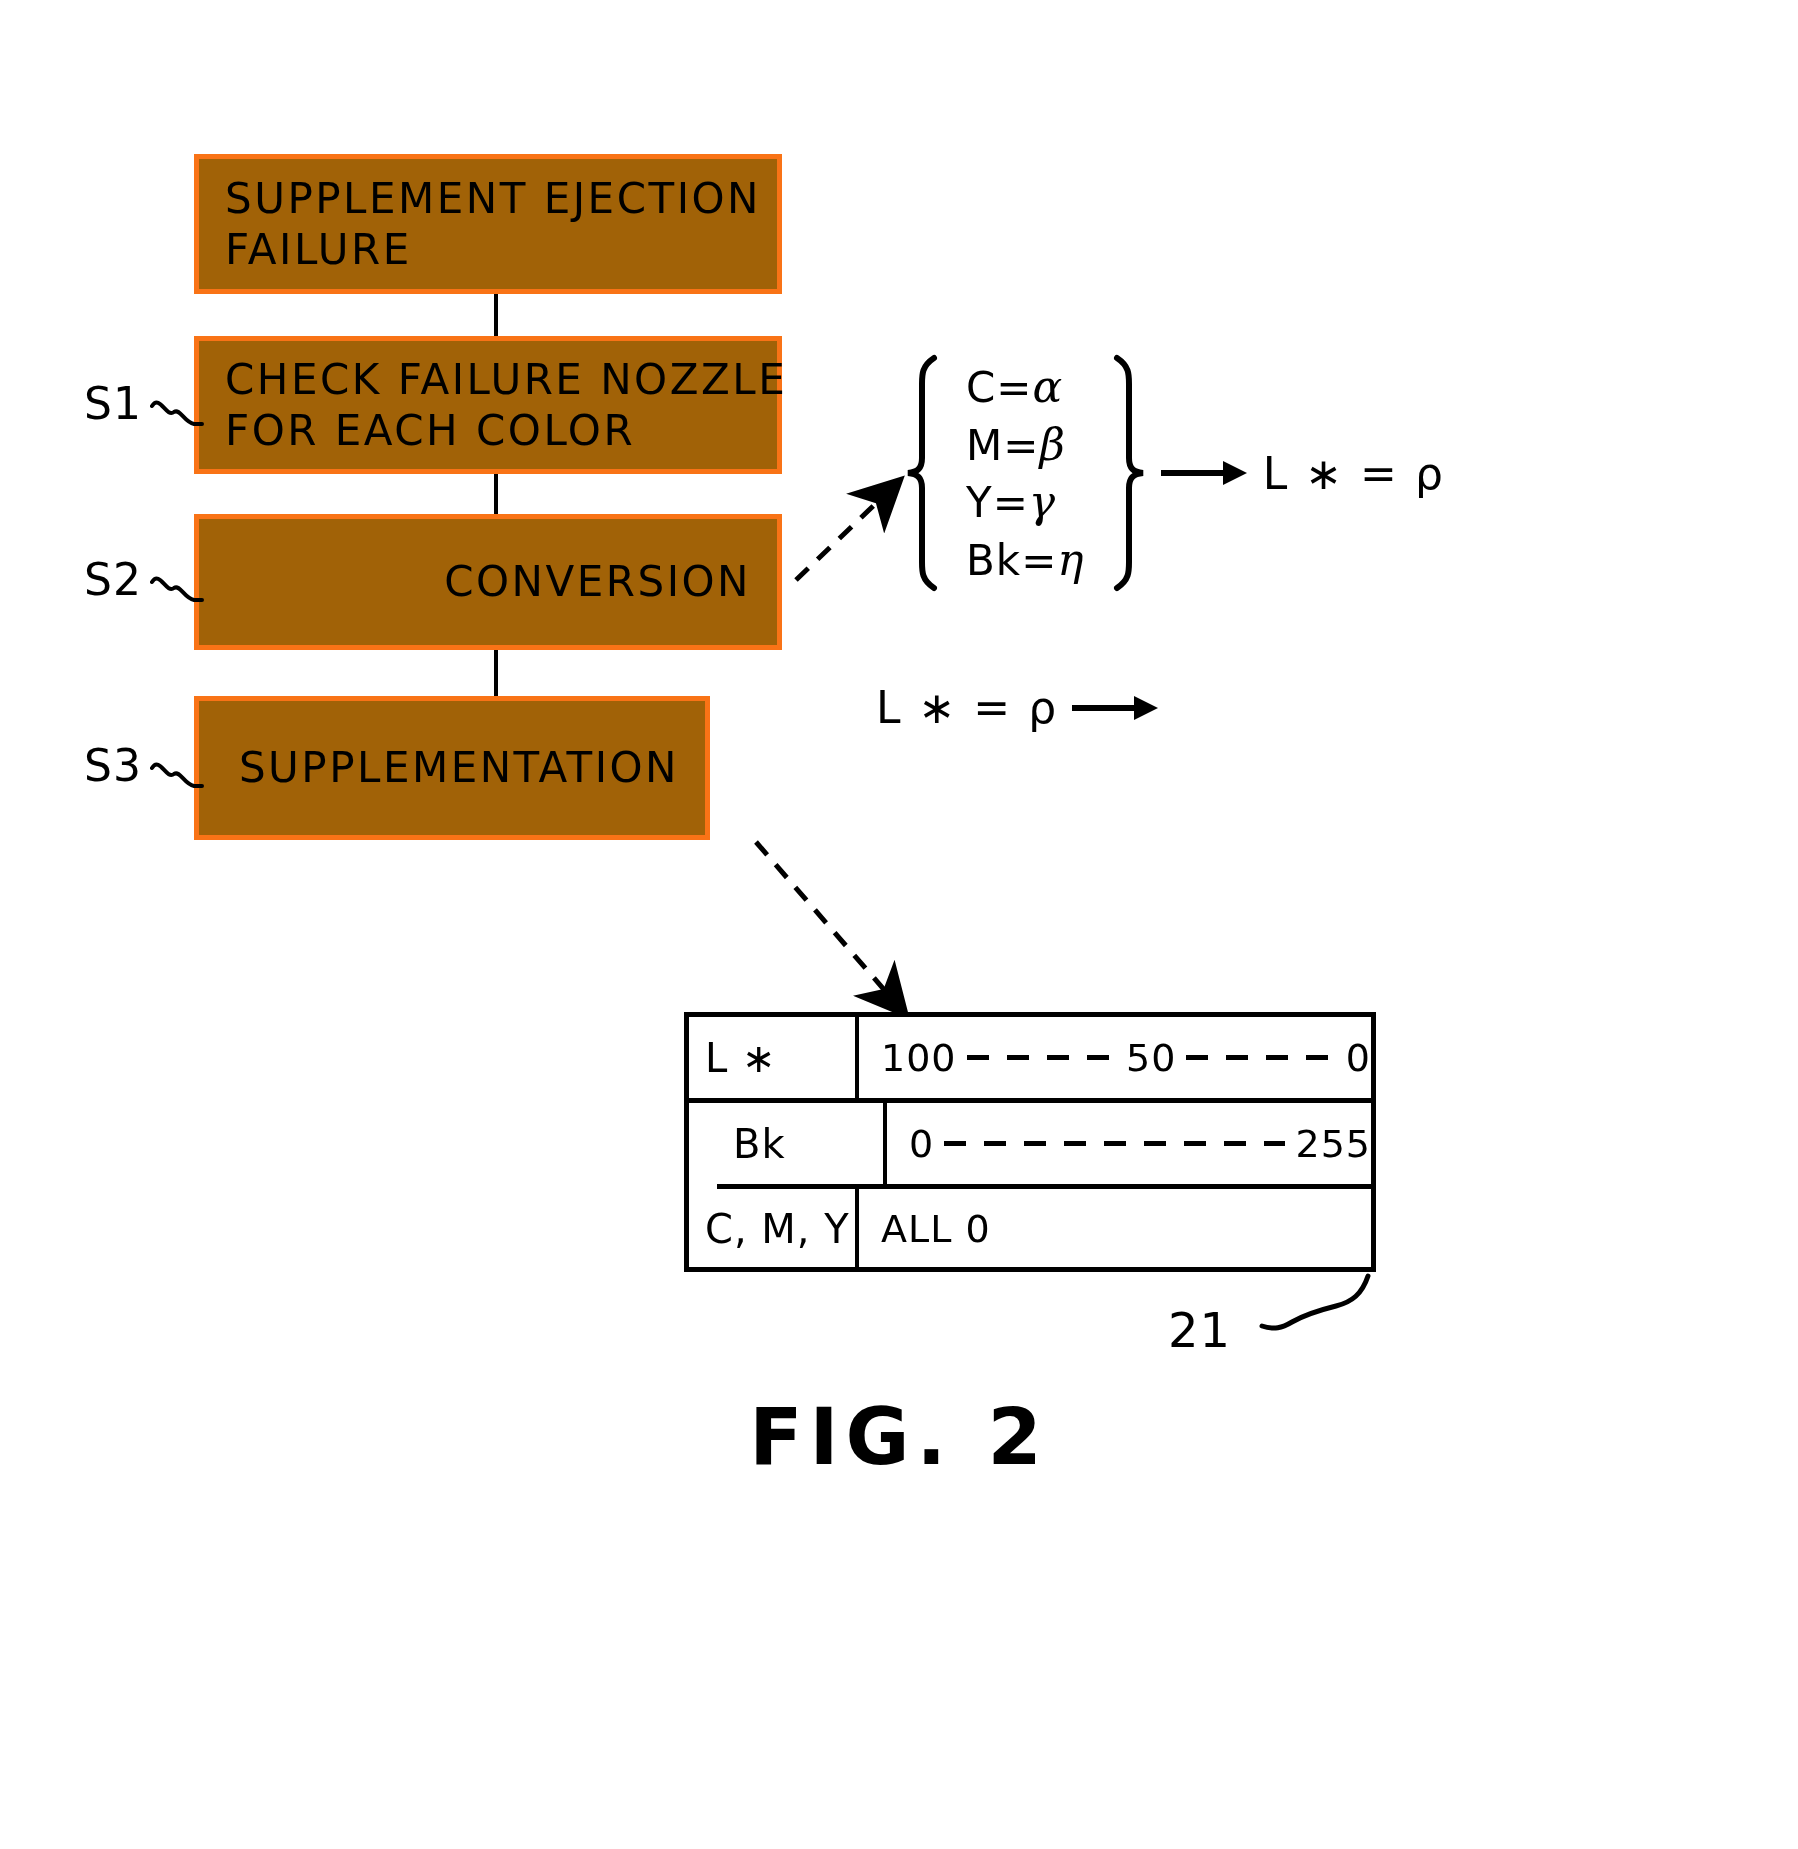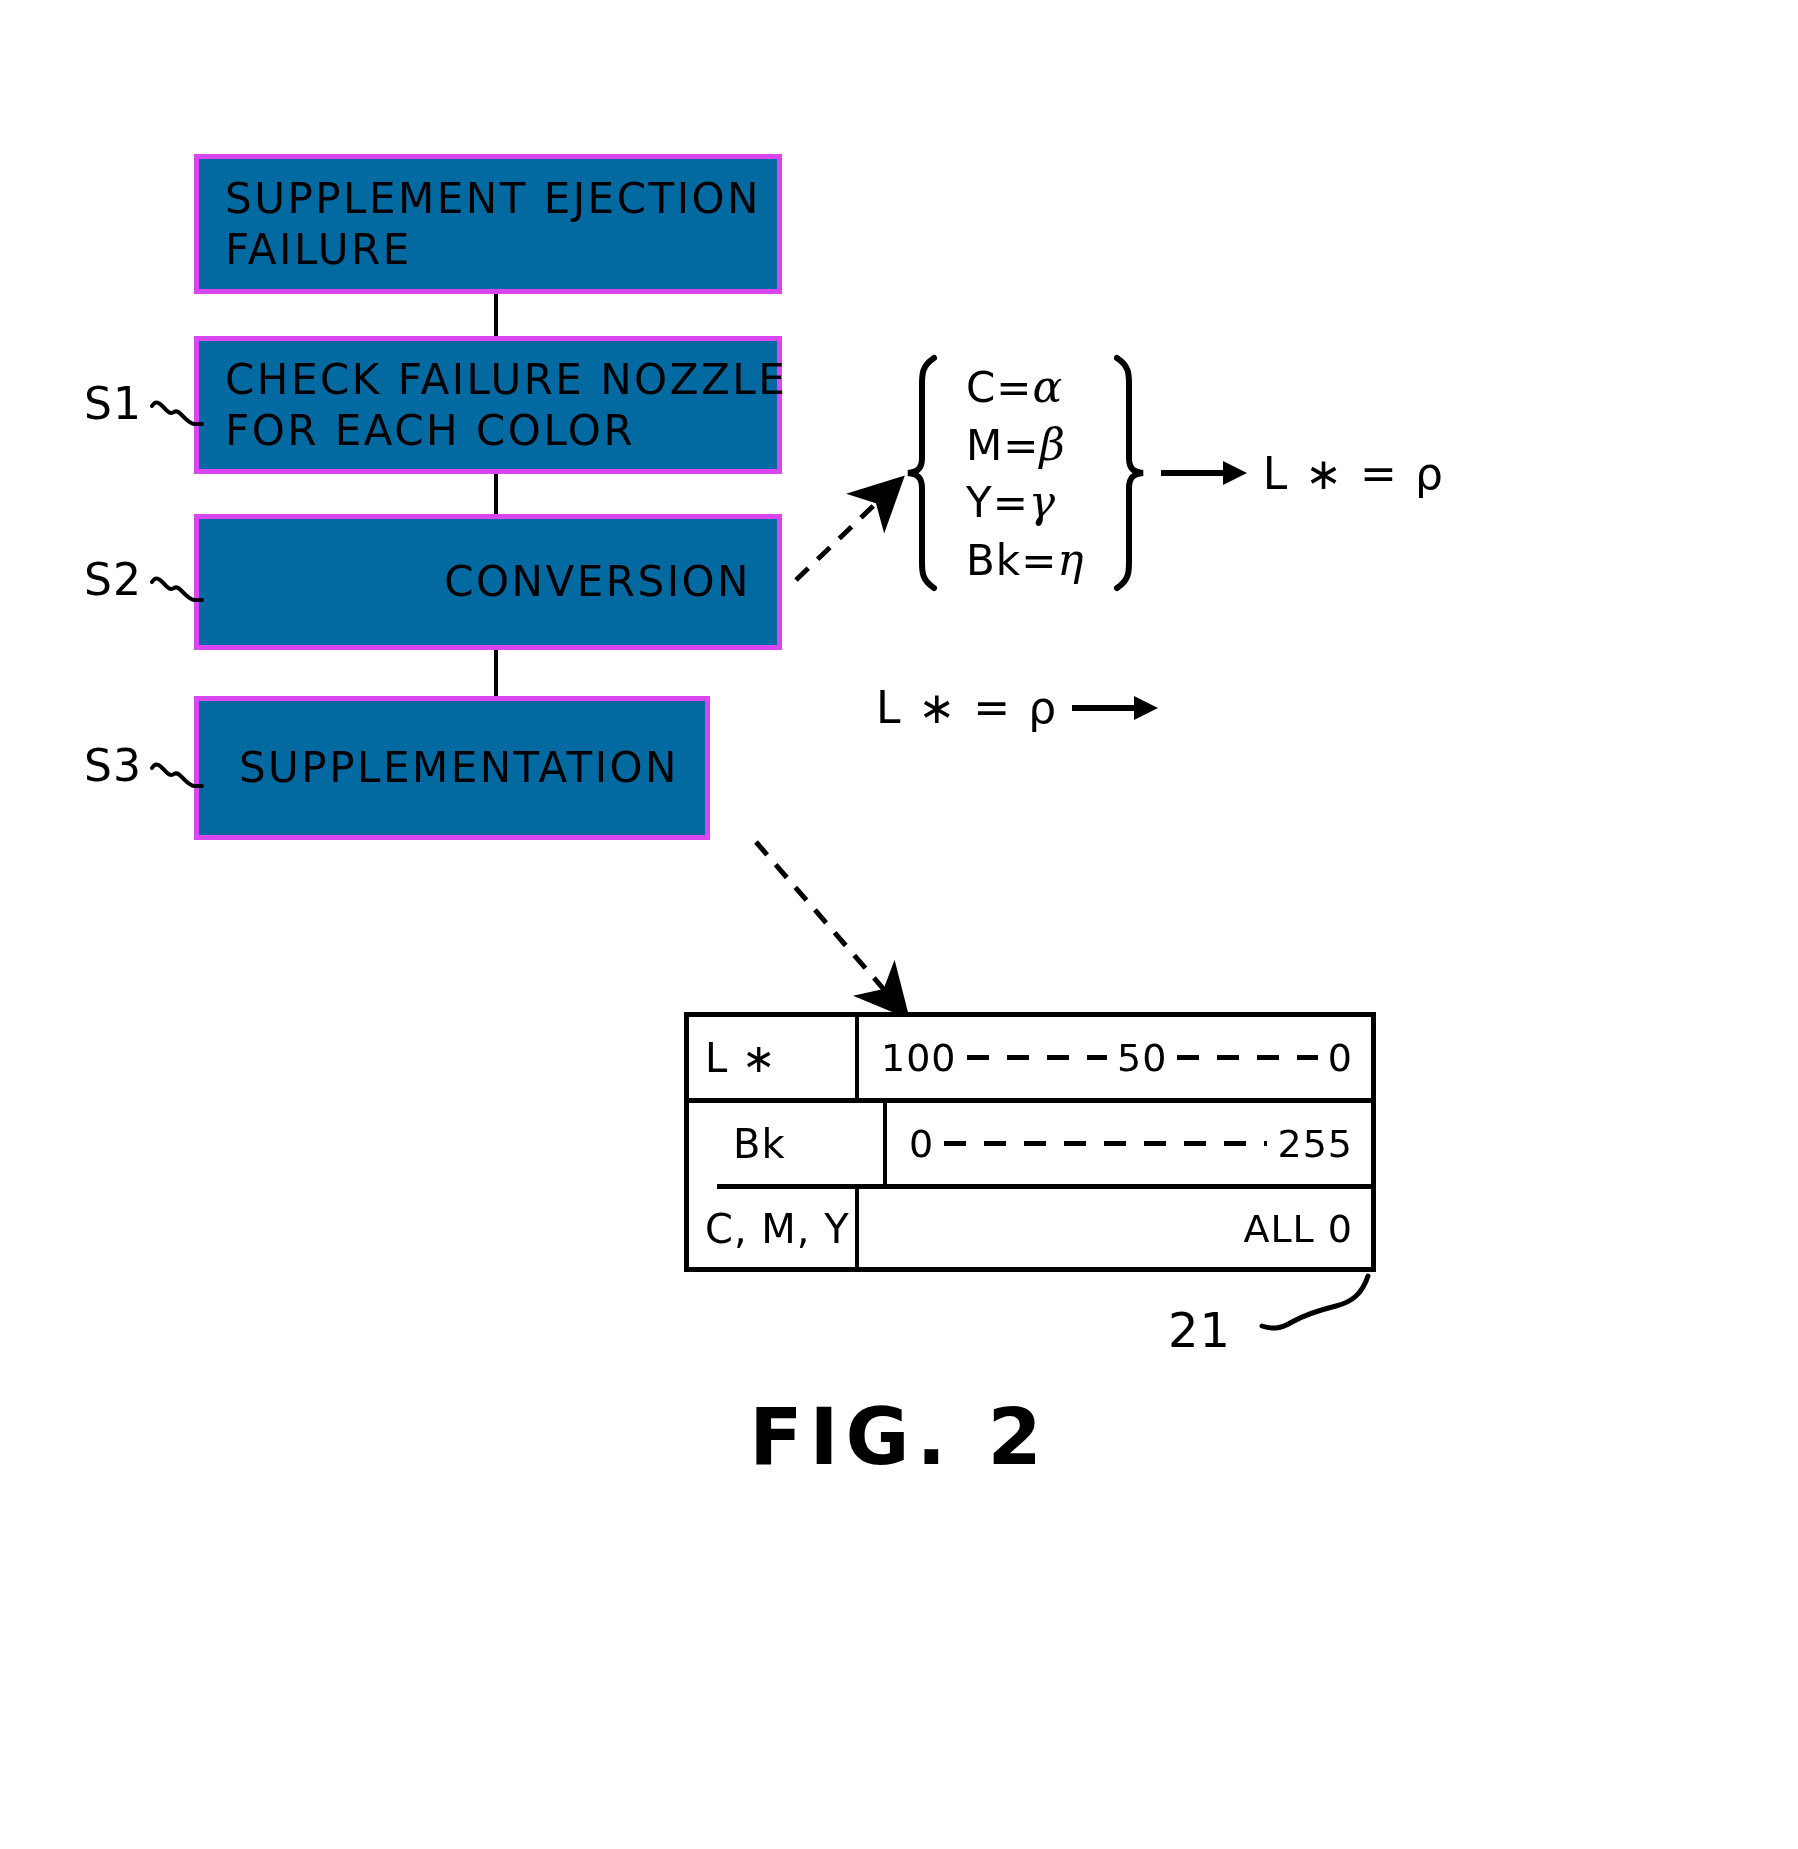--- a/index.html
+++ b/index.html
@@ -15,22 +15,22 @@
     position: relative;
     width: 1798px;
     height: 1849px;
     background: #ffffff;
     overflow: hidden;
   }
 
   
   .flow-box {
     position: absolute;
-    border: 5px solid #d946ef;
-    background: #0369a1;
+    border: 5px solid #f97316;
+    background: #a16207;
     box-sizing: border-box;
     display: flex;
     flex-direction: column;
     justify-content: center;
     padding: 6px 26px;
   }
   .flow-box .line {
     font-family: "DejaVu Sans", sans-serif;
     font-size: 42px;
     letter-spacing: 2.5px;
@@ -144,25 +144,23 @@
     padding-left: 16px;
     font-size: 40px;
     letter-spacing: 1px;
     white-space: pre;
   }
   #lut-table .tval {
     flex: 1;
     display: flex;
     align-items: center;
     padding-left: 22px;
-    padding-right: 18px;
     font-size: 38px;
     letter-spacing: 1px;
     white-space: pre;
-    justify-content: flex-end;
   }
   .ramp {
     display: flex;
     align-items: center;
     width: 100%;
     font-size: 38px;
     letter-spacing: 1px;
   }
   .ramp .dashrun {
     flex: 1;

